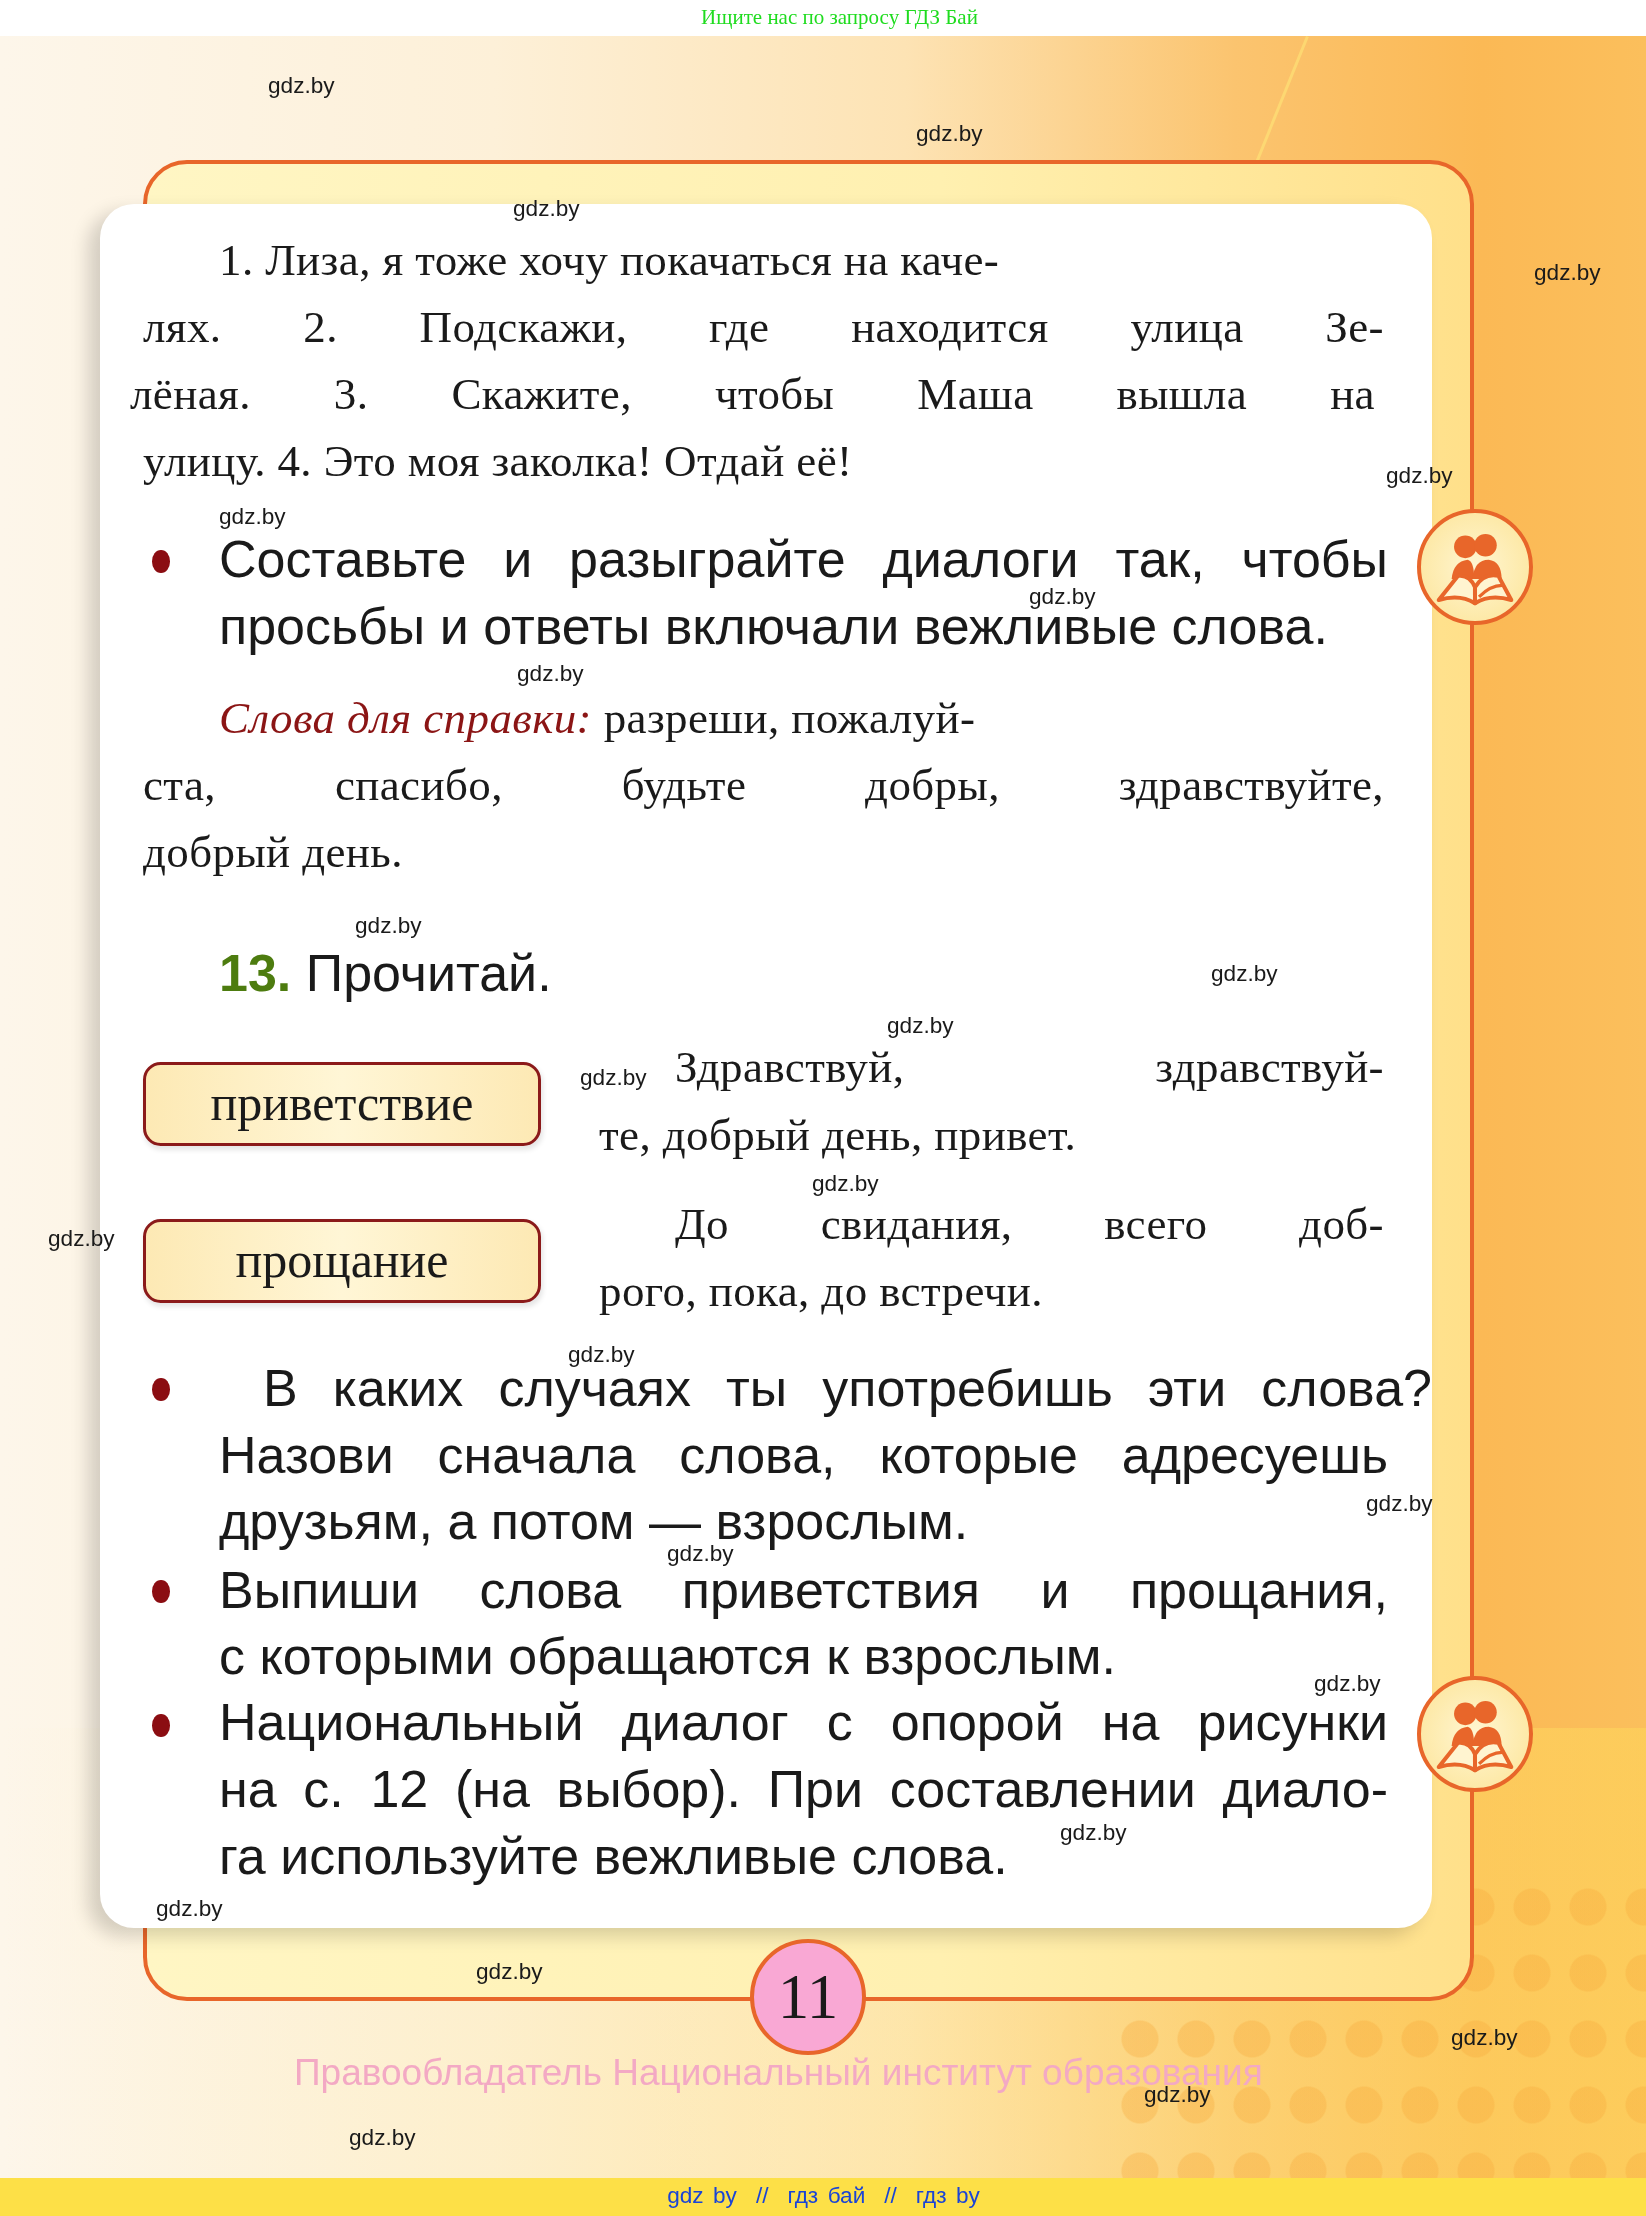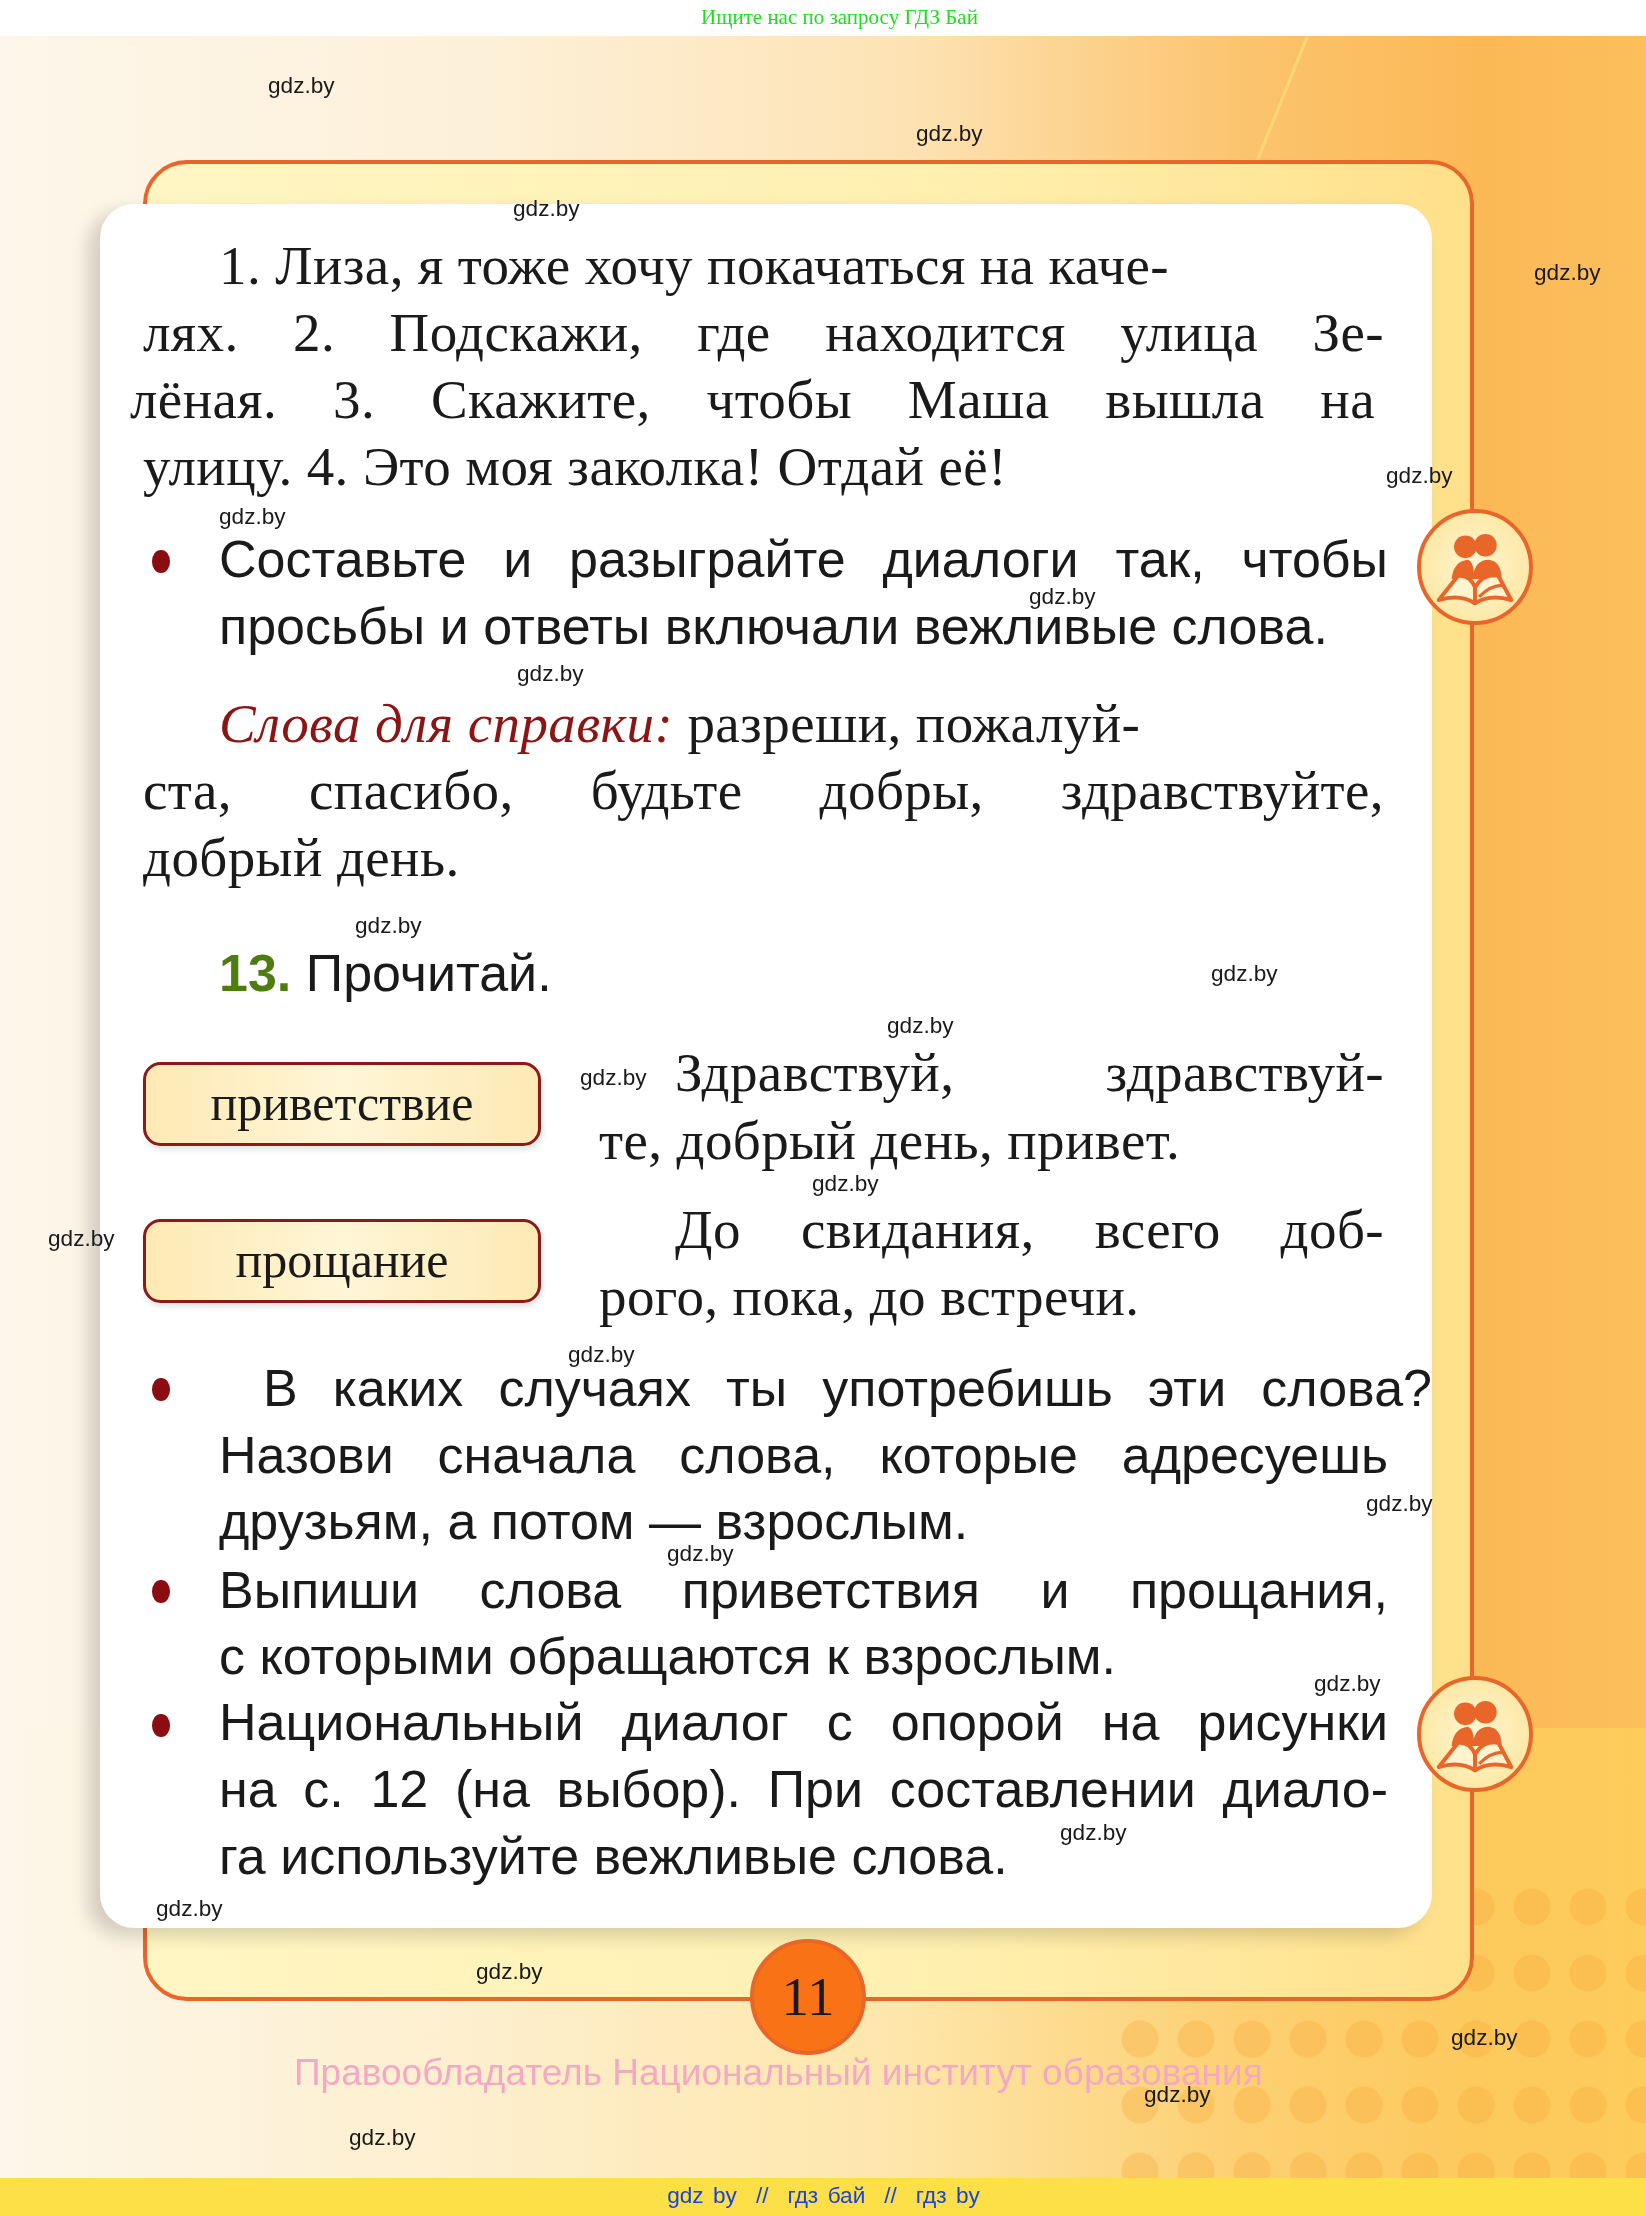--- a/index.html
+++ b/index.html
@@ -39,21 +39,21 @@
     background: linear-gradient(90deg, #fff6c4 0%, #fff0b0 60%, #ffe08a 100%);
   }
   .card {
     position: absolute; left: 100px; top: 204px; width: 1332px; height: 1724px;
     background: #ffffff; border-radius: 34px;
     box-shadow: -11.3px 8px 17.7px rgba(0,0,0,0.16);
   }
   .line {
     position: absolute; white-space: nowrap; color: #1a1a1a;
   }
-  .serif-line { font-family: "Liberation Serif", serif; font-size: 55px; letter-spacing: 0.4px; }
+  .serif-line { font-family: "Liberation Serif", serif; font-size: 45px; letter-spacing: 0.4px; }
   .sans-line { font-family: "Liberation Sans", sans-serif; font-size: 52px; }
   .justify { text-align: justify; text-align-last: justify; }
   .red-italic { color: #8b1515; font-style: italic; }
   .bullet {
     position: absolute; width: 17.7px; height: 22.6px; border-radius: 50%;
     background: #8b0d12;
   }
   .task-num { color: #4d7c0f; font-weight: bold; }
   .label-box {
     position: absolute; box-sizing: border-box;
@@ -64,22 +64,22 @@
     box-shadow: 1.6px 3.2px 4.8px rgba(0,0,0,0.1);
   }
   .icon-circle {
     position: absolute; width: 116px; height: 116px; box-sizing: border-box;
     border: 4px solid #e8662a; border-radius: 50%;
     background: radial-gradient(circle, #fff6d2 0%, #fde9a8 70%, #fbd98a 100%);
   }
   .page-num {
     position: absolute; left: 750px; top: 1939px; width: 116px; height: 116px;
     box-sizing: border-box; border: 4px solid #e8662a; border-radius: 50%;
-    background: #f97316; text-align: center;
-    font-family: "Liberation Serif", serif; font-size: 55px; line-height: 108px; color: #1a1a1a;
+    background: #f9a8d4; text-align: center;
+    font-family: "Liberation Serif", serif; font-size: 63px; line-height: 108px; color: #1a1a1a;
   }
   .copyright {
     position: absolute; left: 294px; top: 2052px; white-space: nowrap;
     color: #f3a9c4; font-size: 37px; font-family: "Liberation Sans", sans-serif;
     letter-spacing: 0px;
   }
   .wm {
     position: absolute; font-size: 22.6px; color: #1a1a1a; white-space: nowrap;
     font-family: "Liberation Sans", sans-serif;
   }

